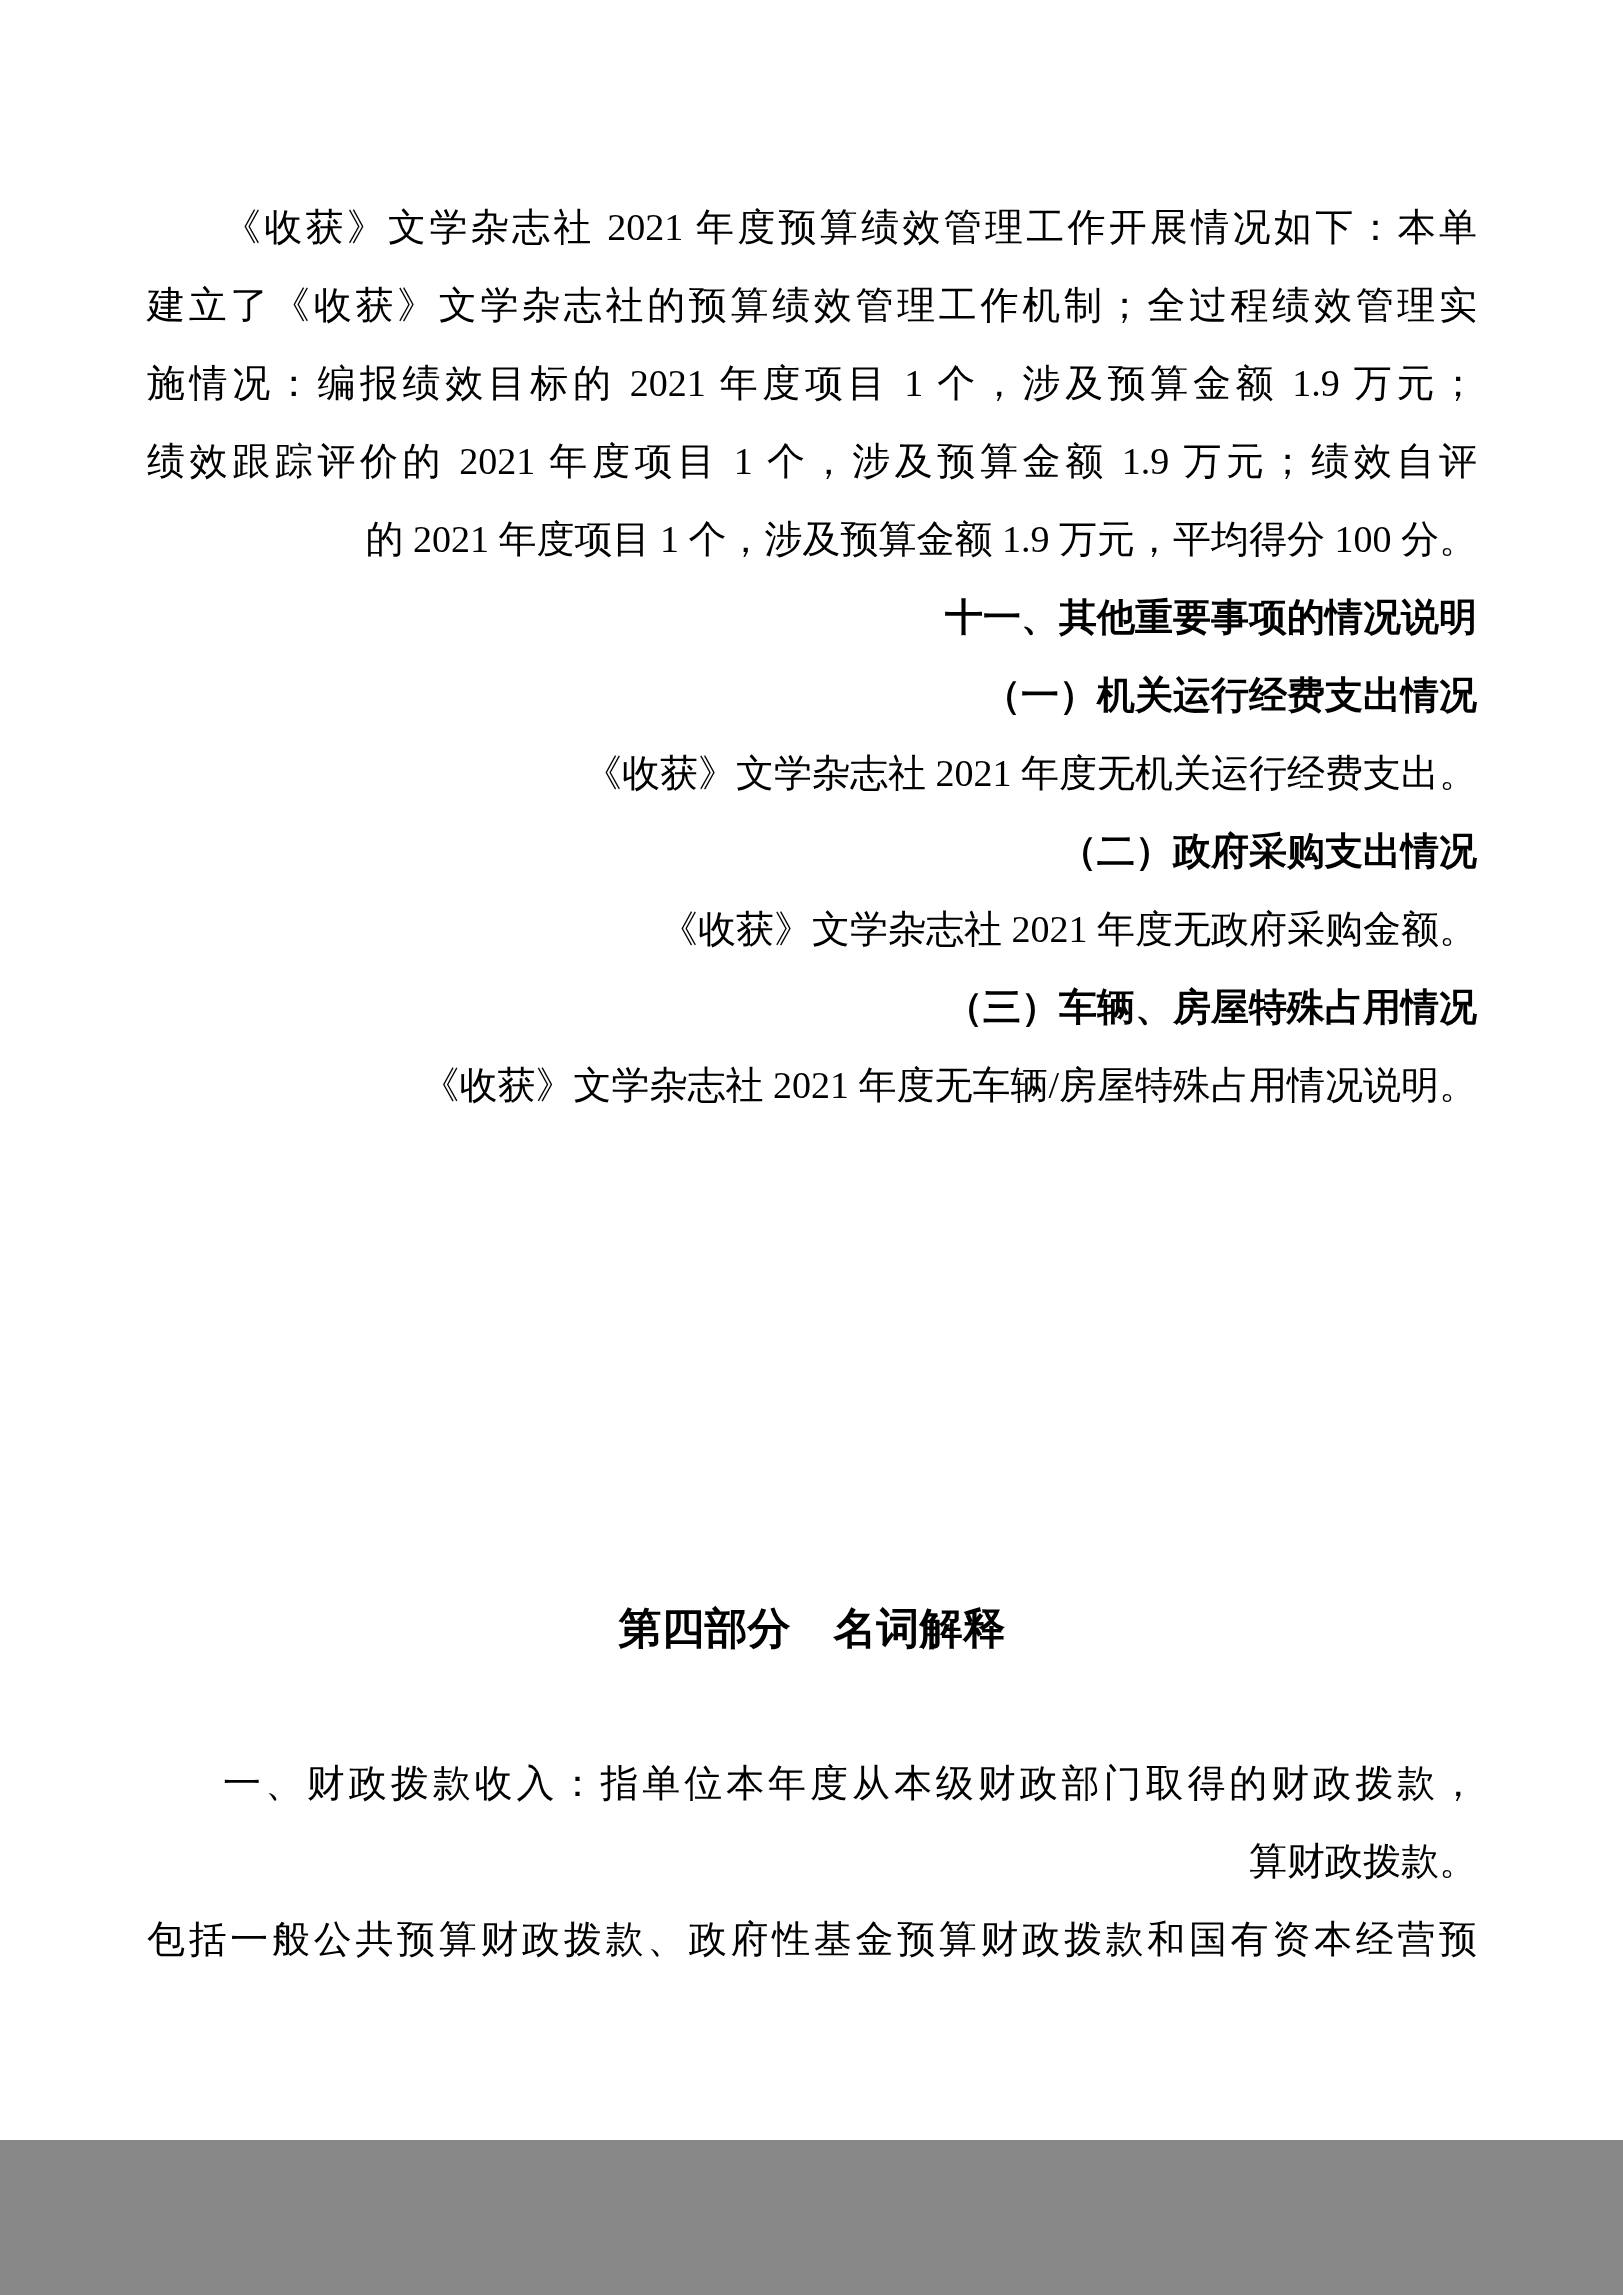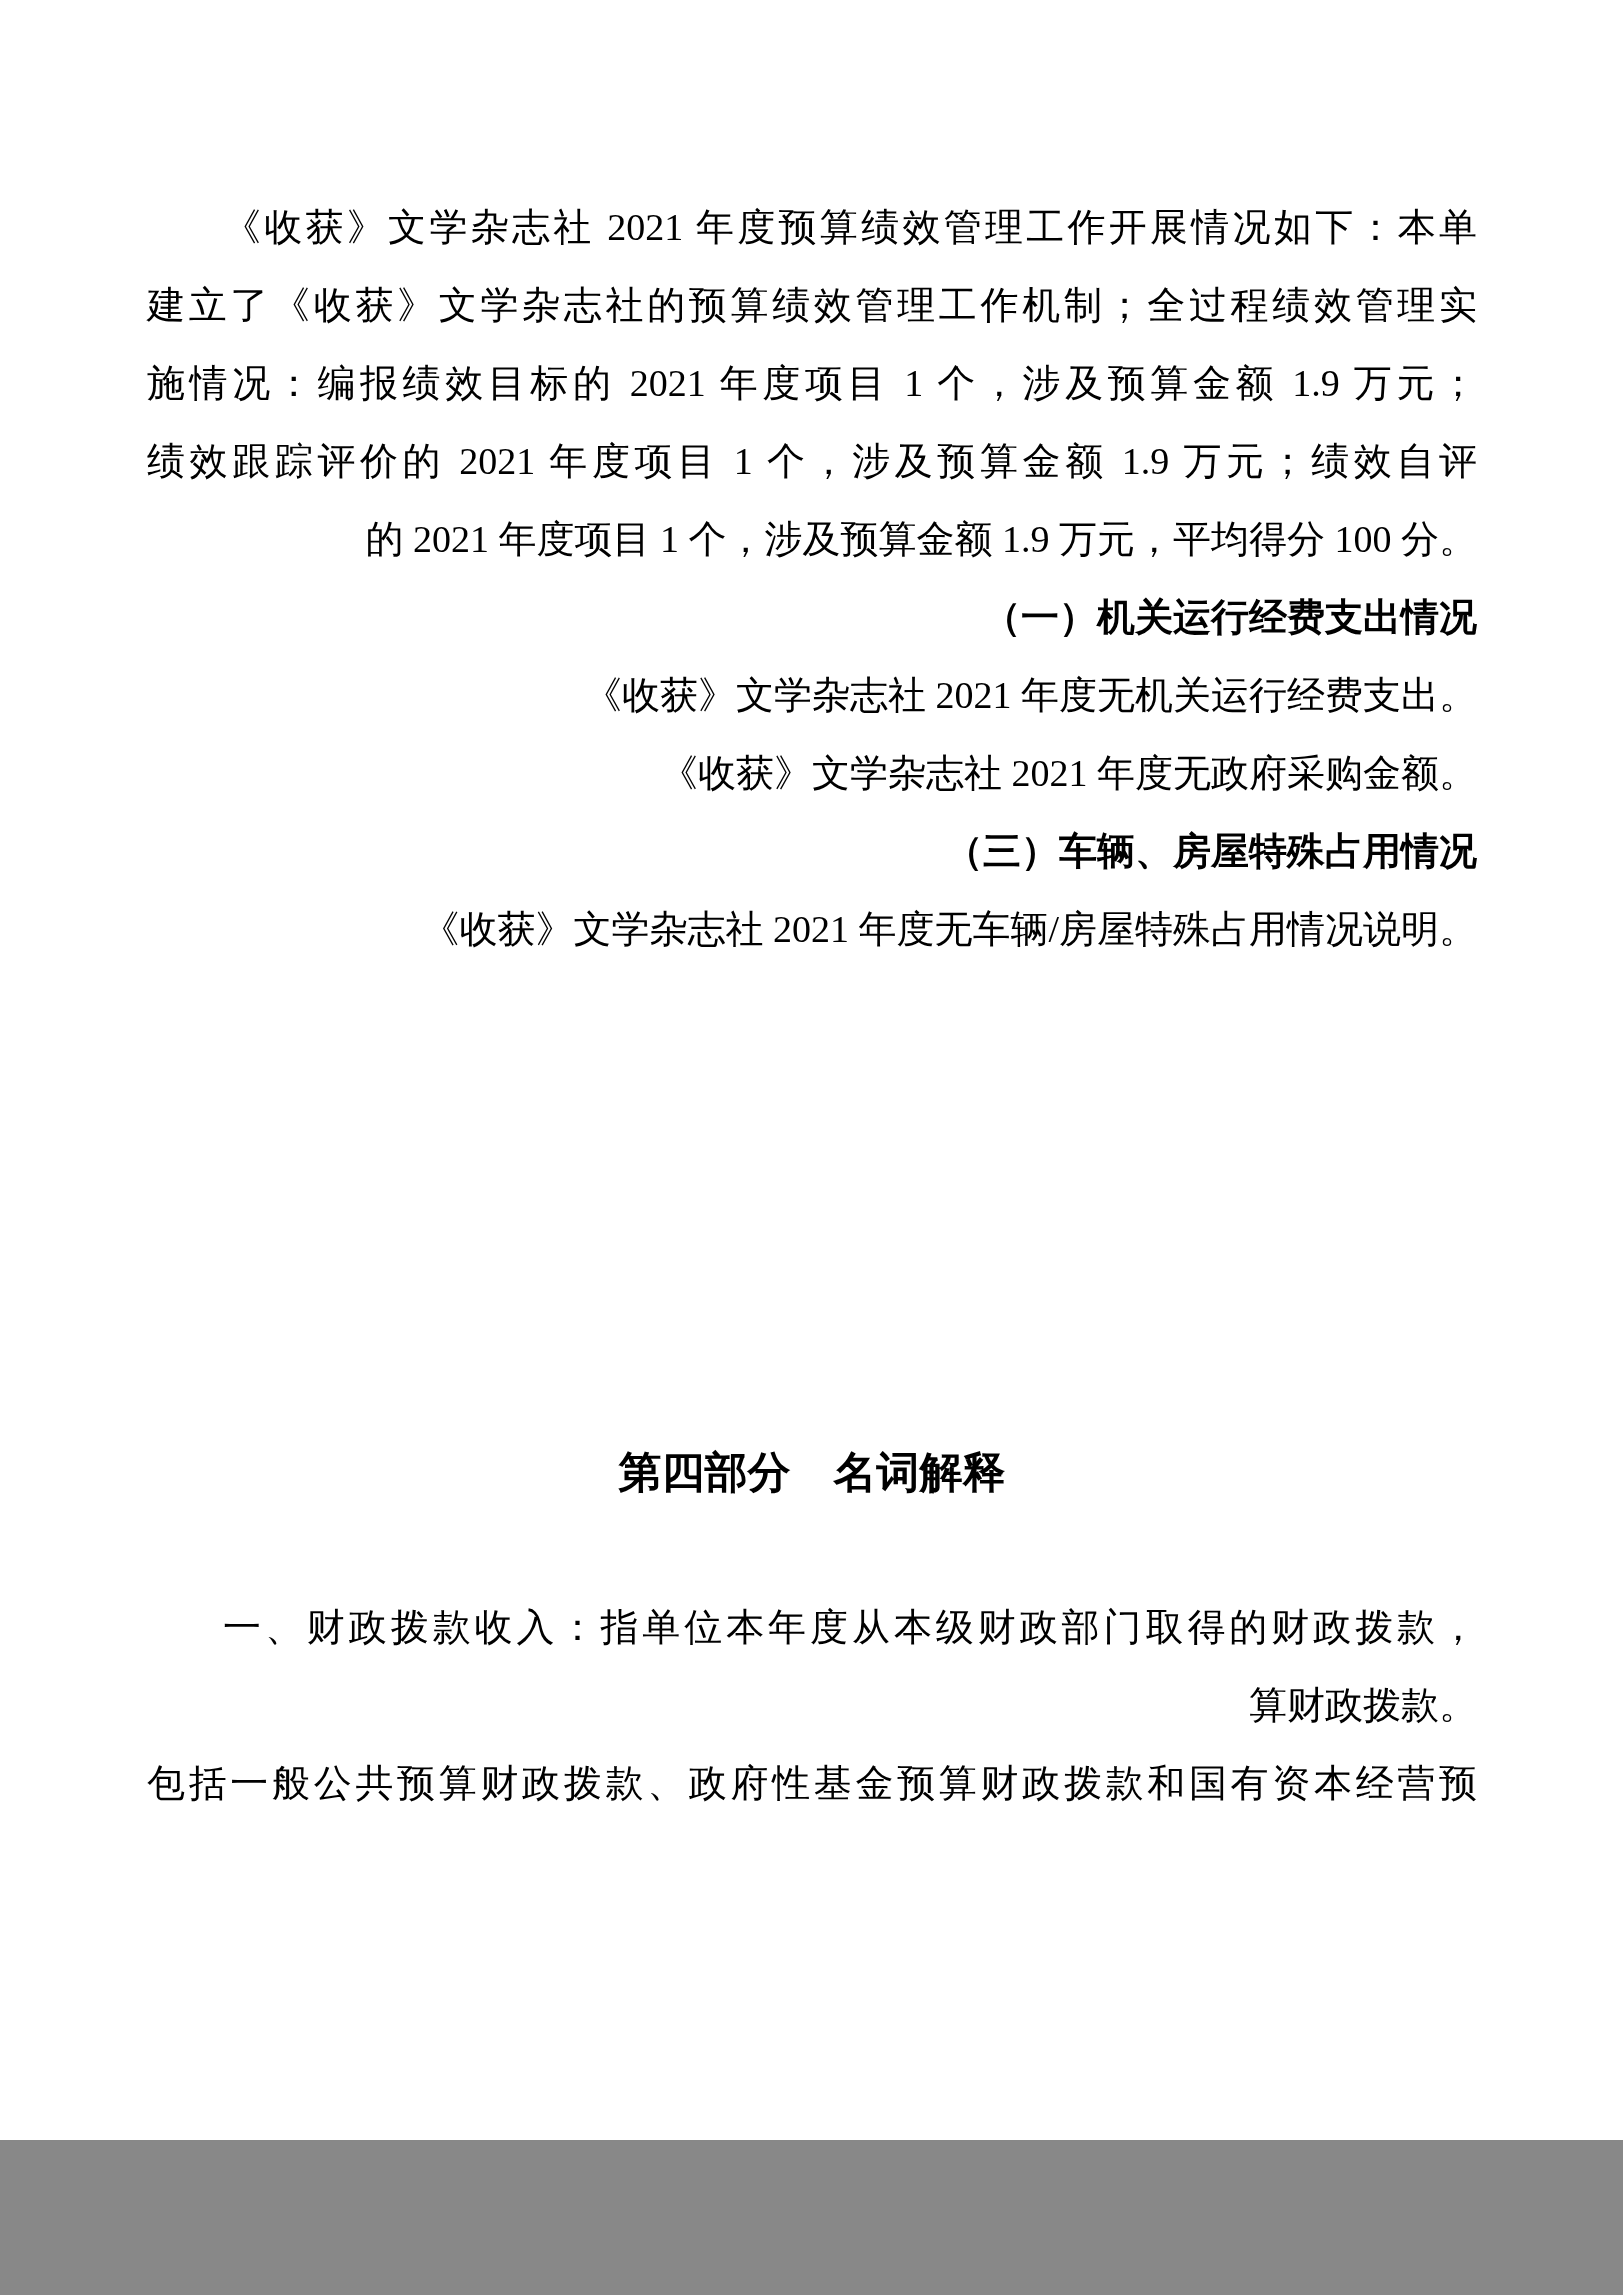--- a/index.html
+++ b/index.html
@@ -41,24 +41,26 @@
 
   <div class="bodytext">
     <div class="bline j indent">《收获》文学杂志社 2021 年度预算绩效管理工作开展情况如下：本单</div>
     <div class="bline j">建立了《收获》文学杂志社的预算绩效管理工作机制；全过程绩效管理实</div>
     <div class="bline j">施情况：编报绩效目标的 2021 年度项目 1 个，涉及预算金额 1.9 万元；</div>
     <div class="bline j">绩效跟踪评价的 2021 年度项目 1 个，涉及预算金额 1.9 万元；绩效自评</div>
     <div class="bline">的 2021 年度项目 1 个，涉及预算金额 1.9 万元，平均得分 100 分。</div>
   </div>
 
   <div class="bodytext">
+    <div class="bline indent h-bold">十一、其他重要事项的情况说明</div>
 
     <div class="bline indent kai">（一）机关运行经费支出情况</div>
     <div class="bline indent">《收获》文学杂志社 2021 年度无机关运行经费支出。</div>
 
+    <div class="bline indent kai">（二）政府采购支出情况</div>
     <div class="bline indent">《收获》文学杂志社 2021 年度无政府采购金额。</div>
 
     <div class="bline indent kai">（三）车辆、房屋特殊占用情况</div>
     <div class="bline indent">《收获》文学杂志社 2021 年度无车辆/房屋特殊占用情况说明。</div>
   </div>
 
   <div class="part-heading">
     <span>第四部分</span>
     <span>名词解释</span>
   </div>

